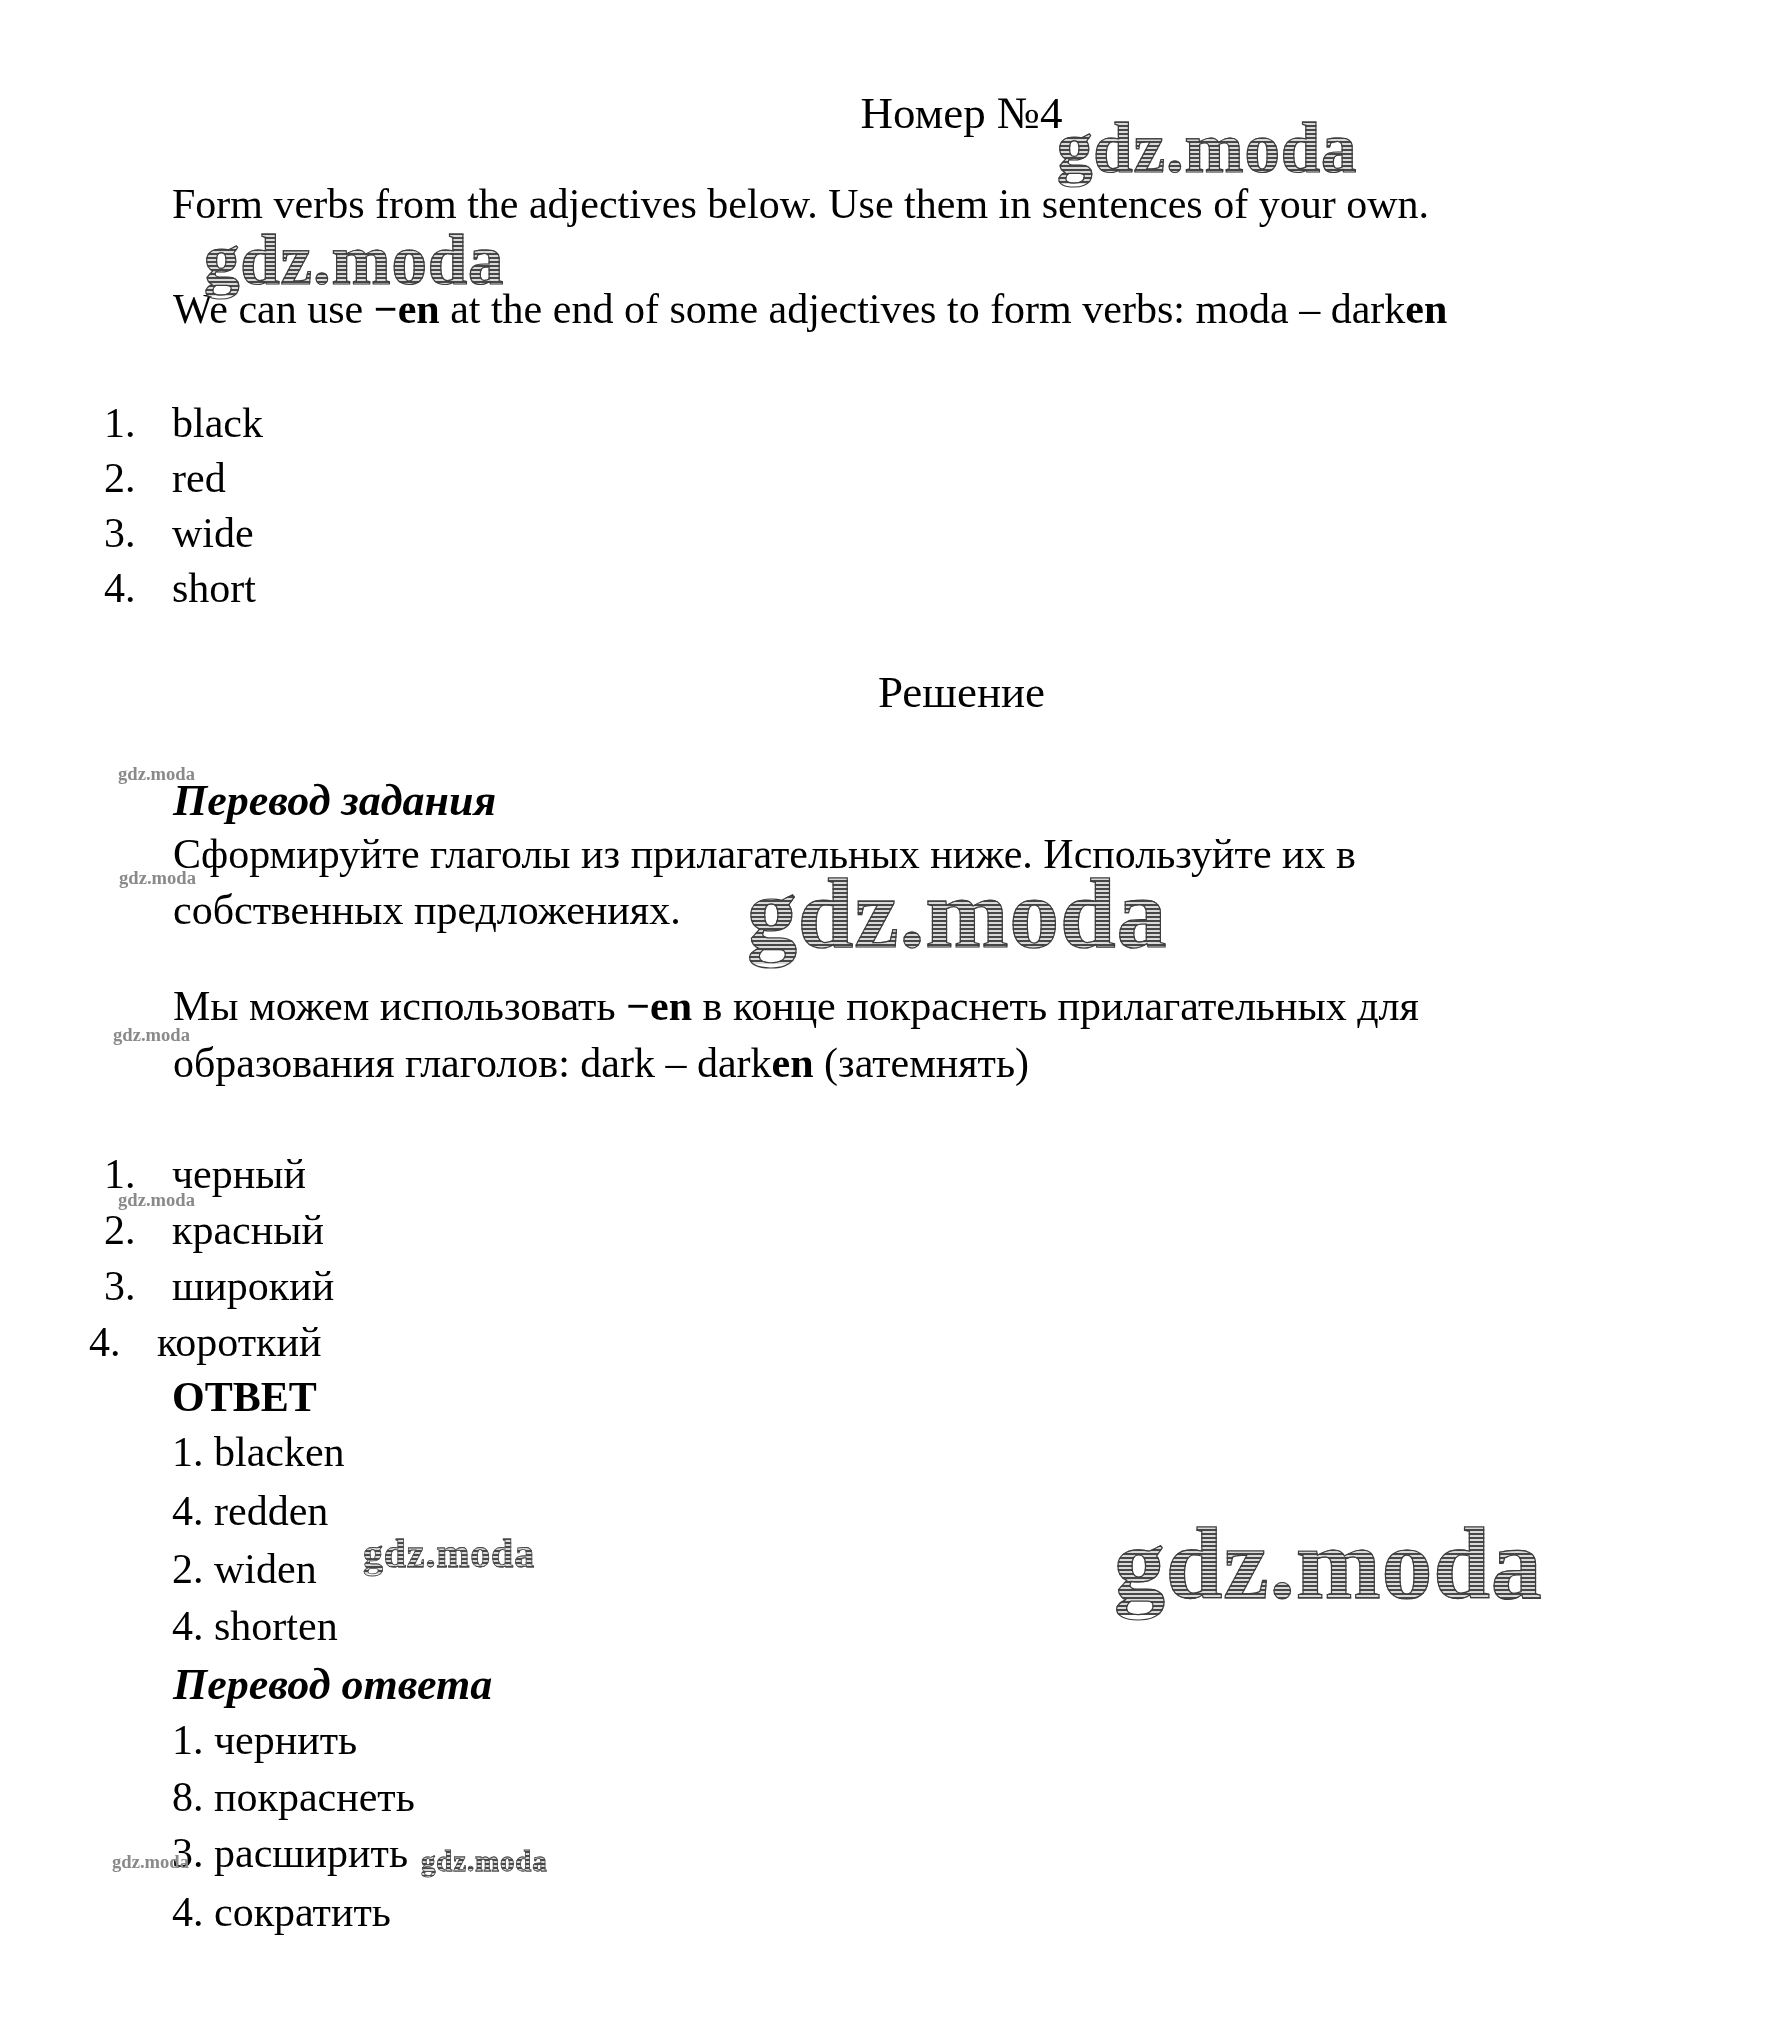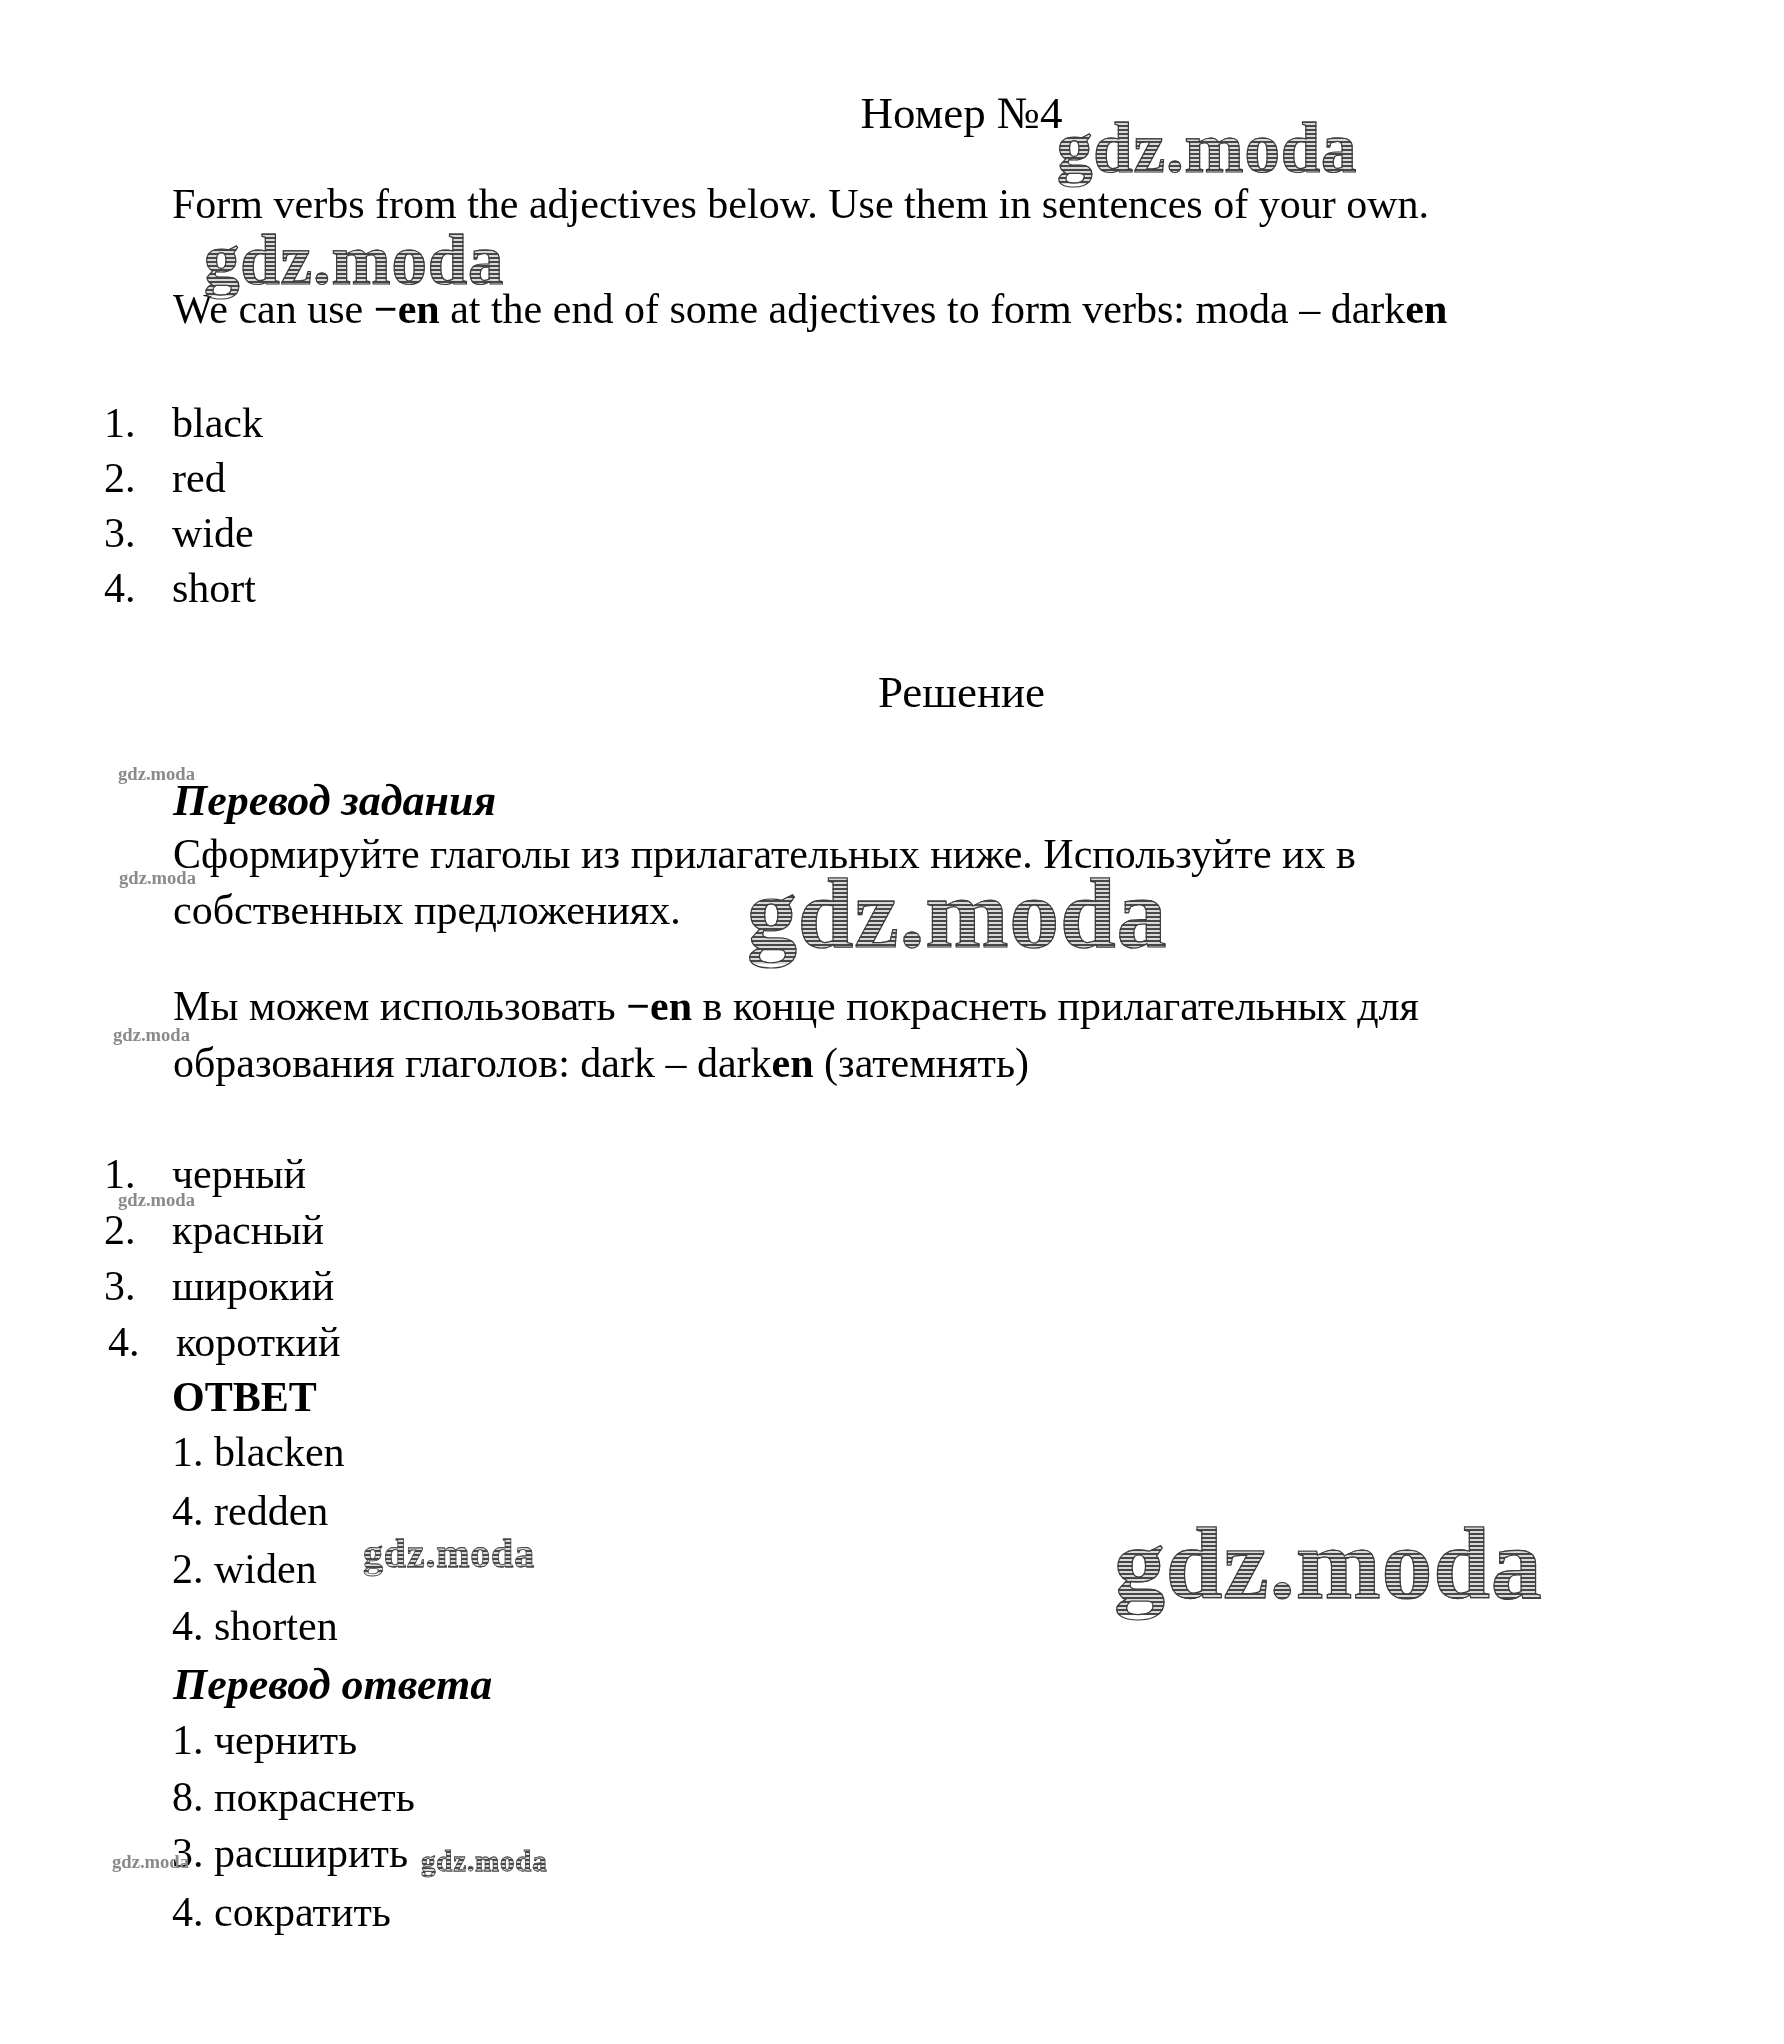--- a/index.html
+++ b/index.html
@@ -90,21 +90,21 @@
 
 <div class="abs t" style="top:1150px; left:104px">
   <span class="li-num">1.</span><span>черный</span>
 </div>
 <div class="abs t" style="top:1206px; left:104px">
   <span class="li-num">2.</span><span>красный</span>
 </div>
 <div class="abs t" style="top:1262px; left:104px">
   <span class="li-num">3.</span><span>широкий</span>
 </div>
-<div class="abs t" style="top:1318px; left:108px">
+<div class="abs t" style="top:1318px; left:89px">
   <span class="li-num">4.</span><span>короткий</span>
 </div>
 
 <div class="abs t bold" style="top:1373px; left:172px">ОТВЕТ</div>
 
 <div class="abs t" style="top:1428px; left:172px">1. blacken</div>
 <div class="abs t" style="top:1487px; left:172px">4. redden</div>
 <div class="abs t" style="top:1545px; left:172px">2. widen</div>
 <div class="abs t" style="top:1602px; left:172px">4. shorten</div>
 

